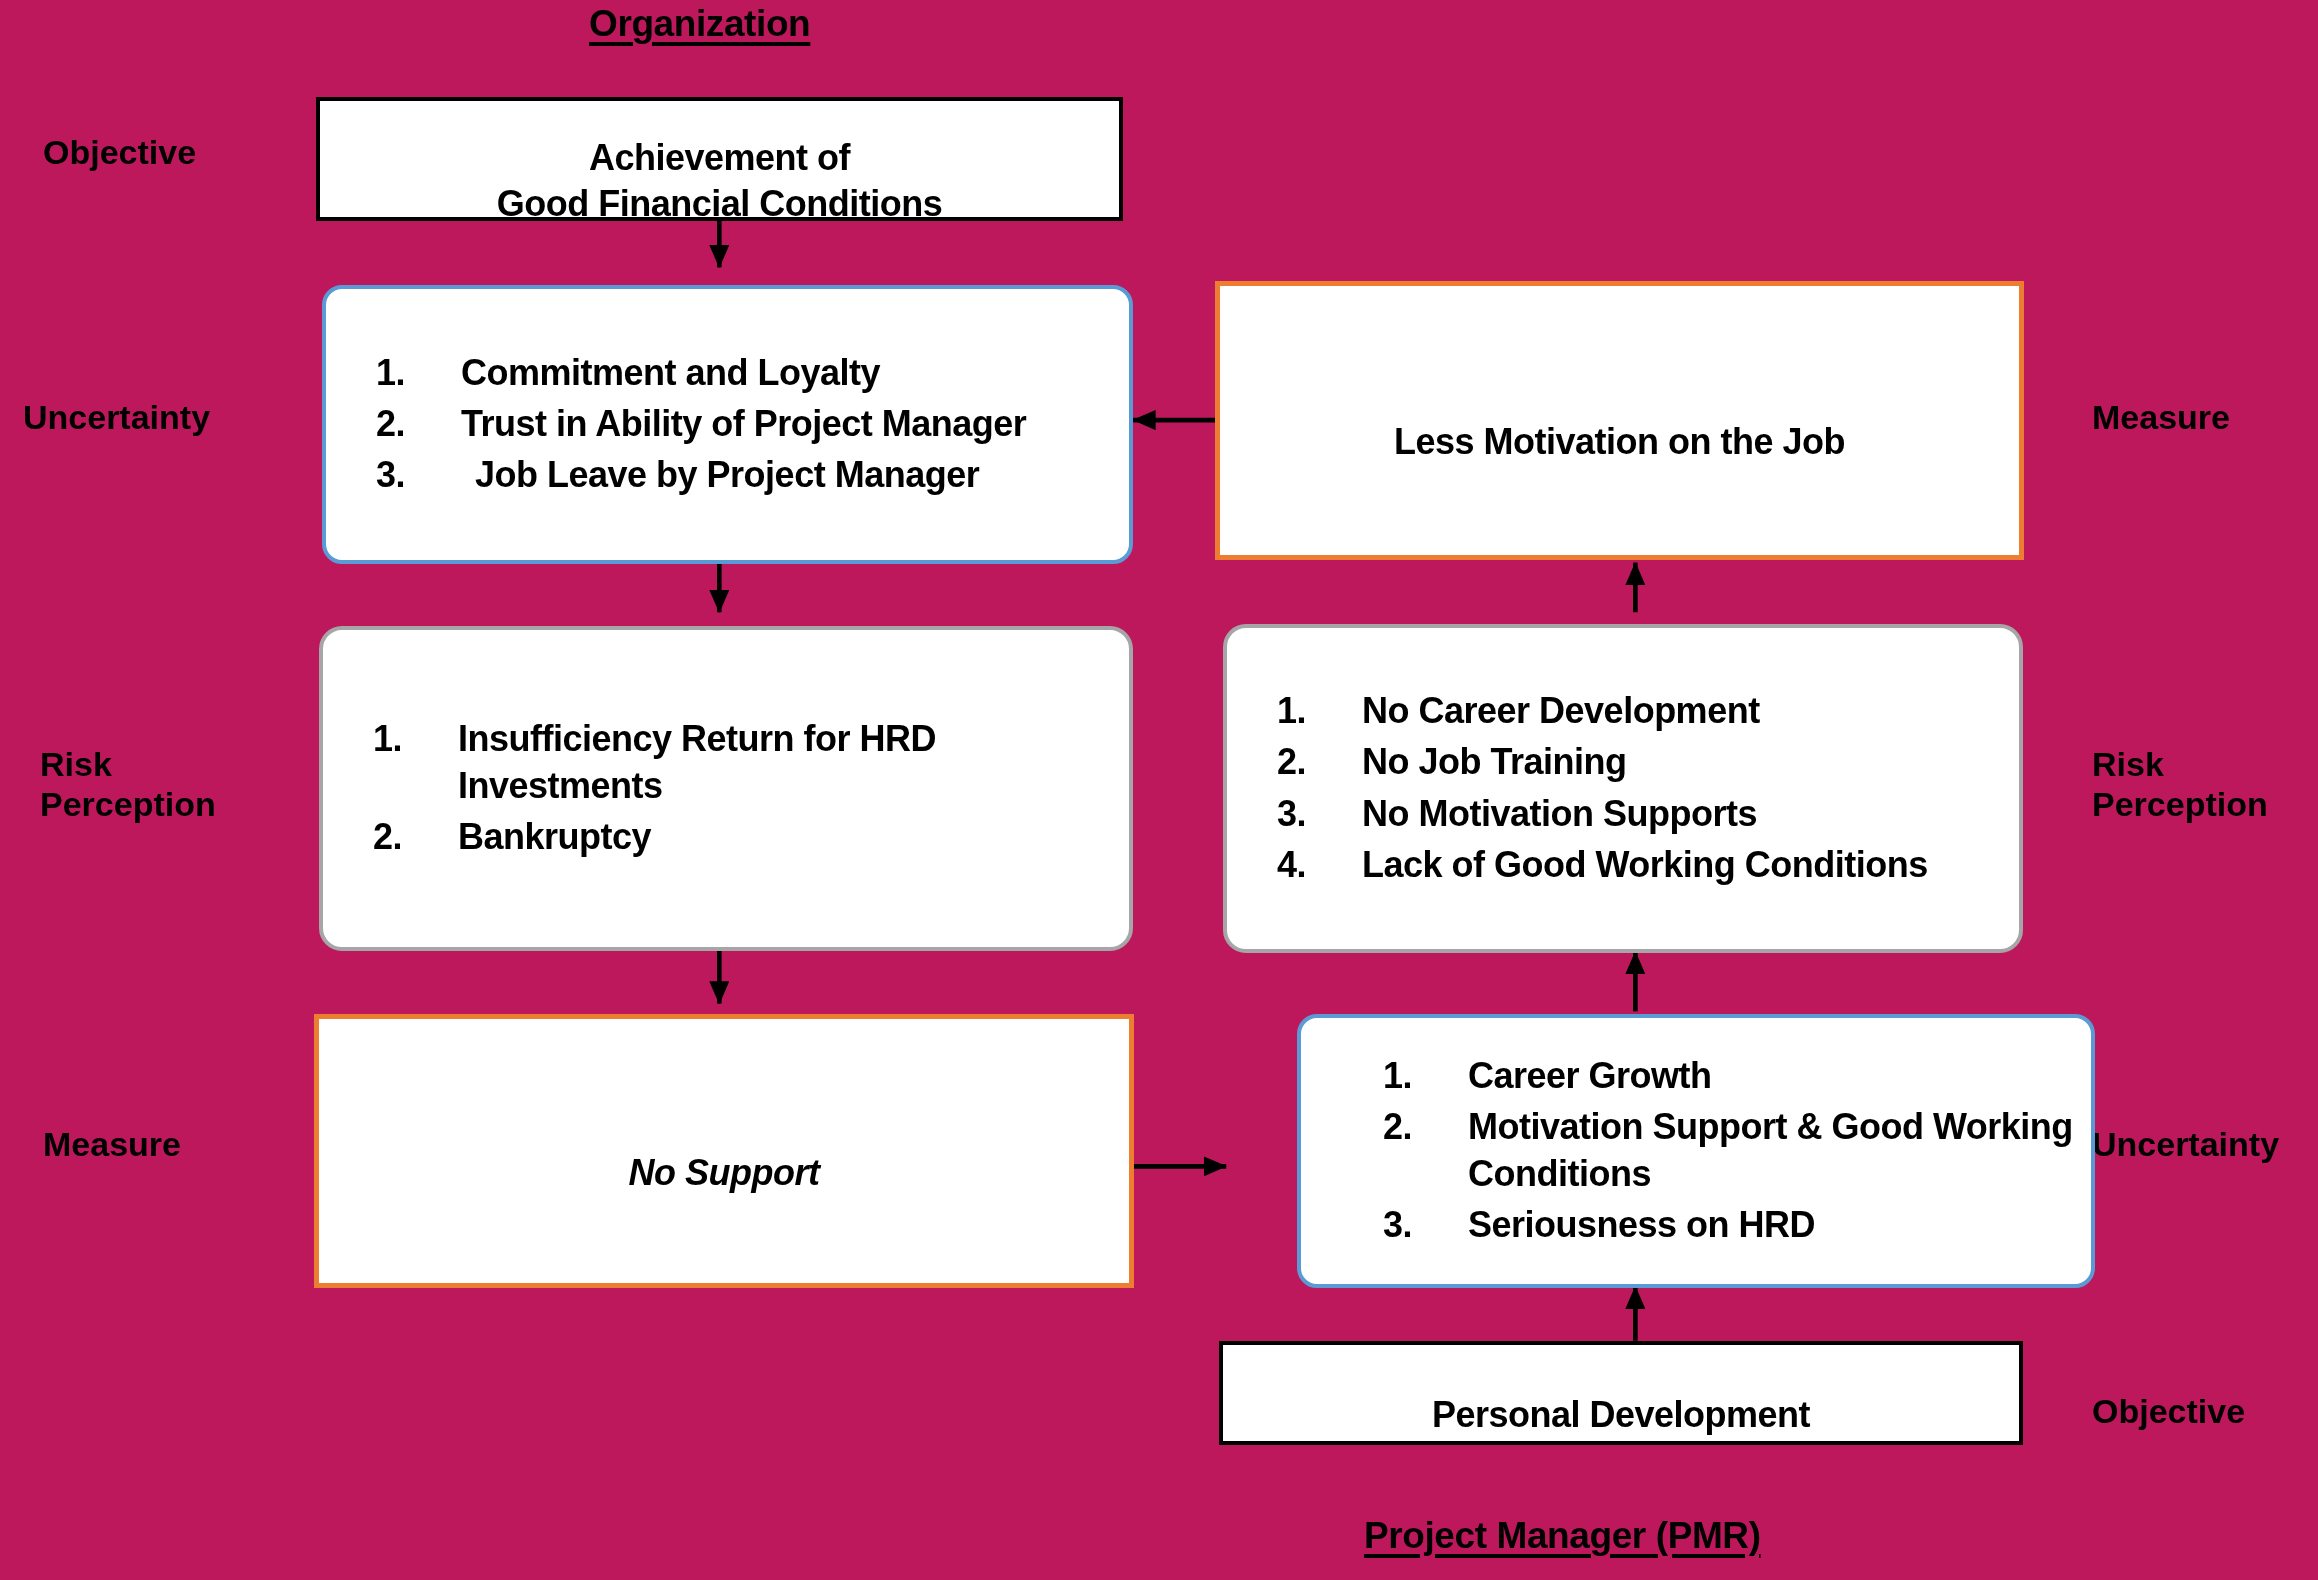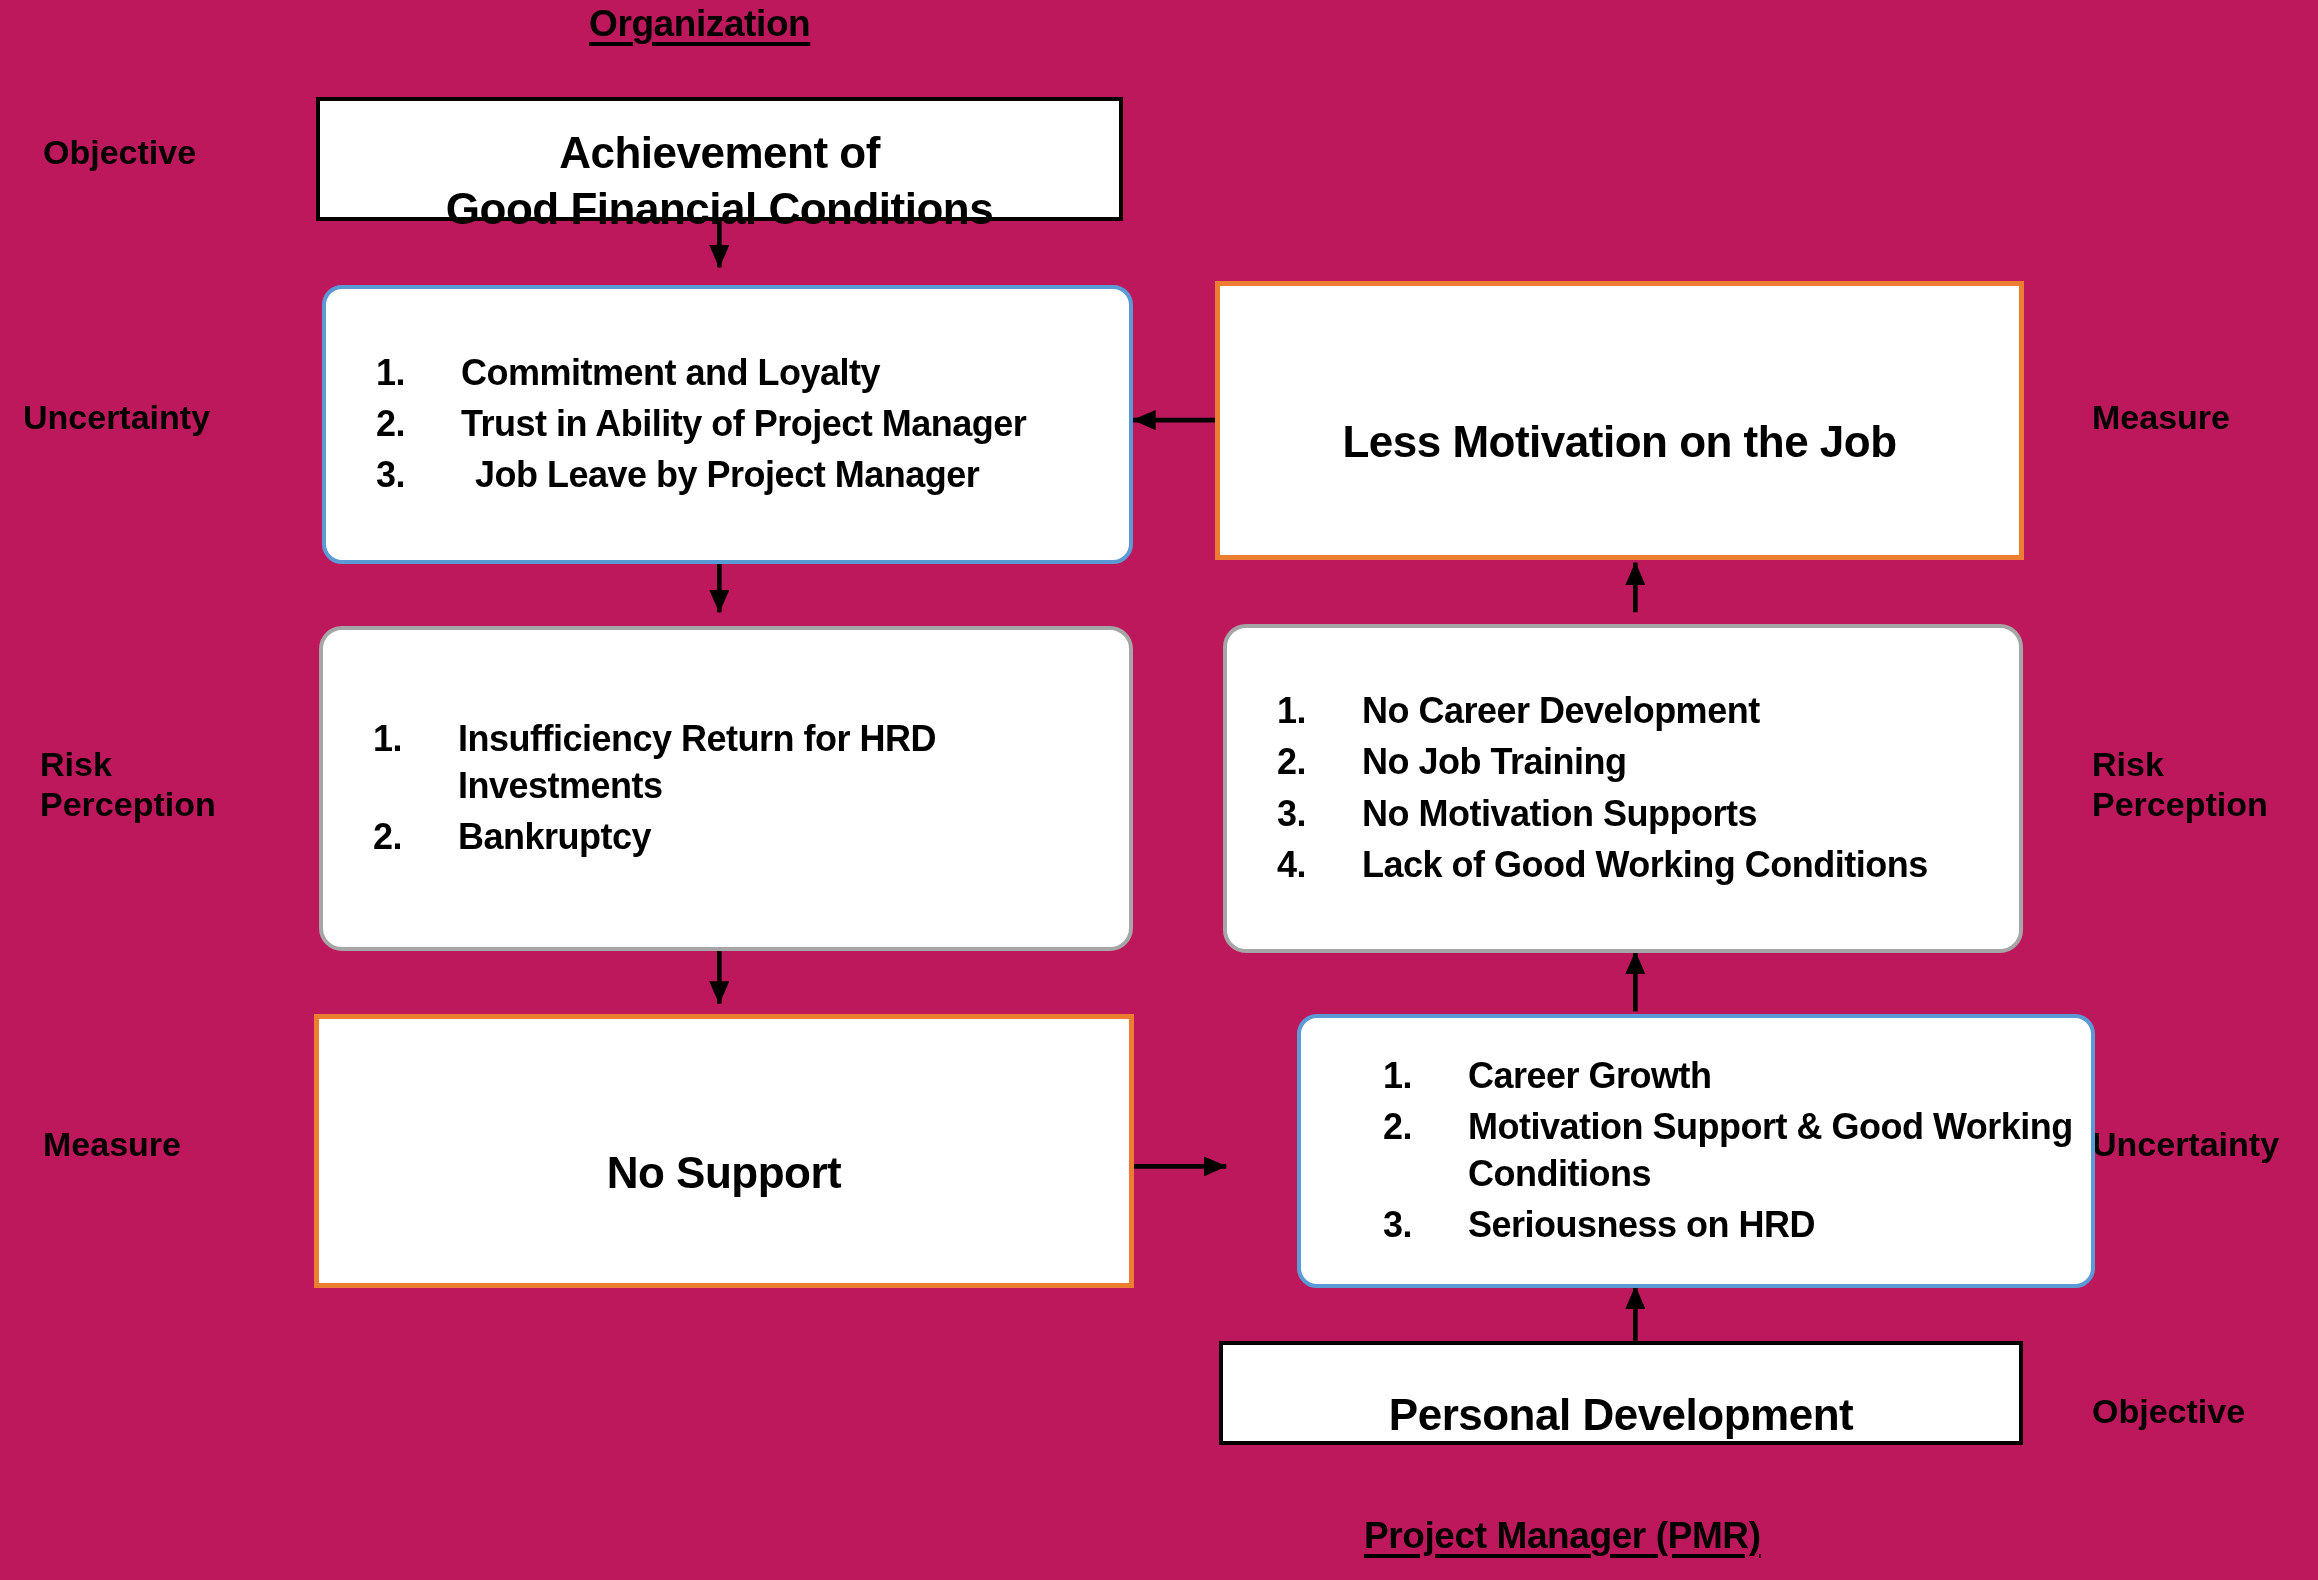--- a/index.html
+++ b/index.html
@@ -65,21 +65,21 @@
   .box-gray {
     border: 4.6px solid #A6A6A6;
     border-radius: 23px;
   }
   .box-orange {
     border: 5.4px solid #ED7D31;
     border-radius: 0;
   }
 
   .box-title {
-    font-size: 44px;
+    font-size: 36px;
     font-weight: bold;
     line-height: 1.28;
     letter-spacing: -0.5px;
     width: 100%;
     margin-top: 44px;
   }
 
   
   ol.numlist {
     margin: 0;
@@ -205,21 +205,21 @@
     </ol>
   </div>
 
   <div class="box box-gray" style="left:319px; top:626px; width:814px; height:325px;align-items:center;">
     <ol class="numlist">
       <li>Insufficiency Return for HRD Investments</li>
       <li>Bankruptcy</li>
     </ol>
   </div>
 
-  <div class="box box-orange centered" style="left:314px; top:1014px; width:820px; height:274px;">
+  <div class="box box-orange centered" style="left:314px; top:1014px; width:820px; height:274px;font-style:italic;">
     <div class="box-title">No Support</div>
   </div>
 
   <div class="box box-orange centered" style="left:1215px; top:281px; width:809px; height:279px;">
     <div class="box-title">Less Motivation on the Job</div>
   </div>
 
   <div class="box box-gray" style="left:1223px; top:624px; width:800px; height:329px;">
     <ol class="numlist">
       <li>No Career Development</li>

